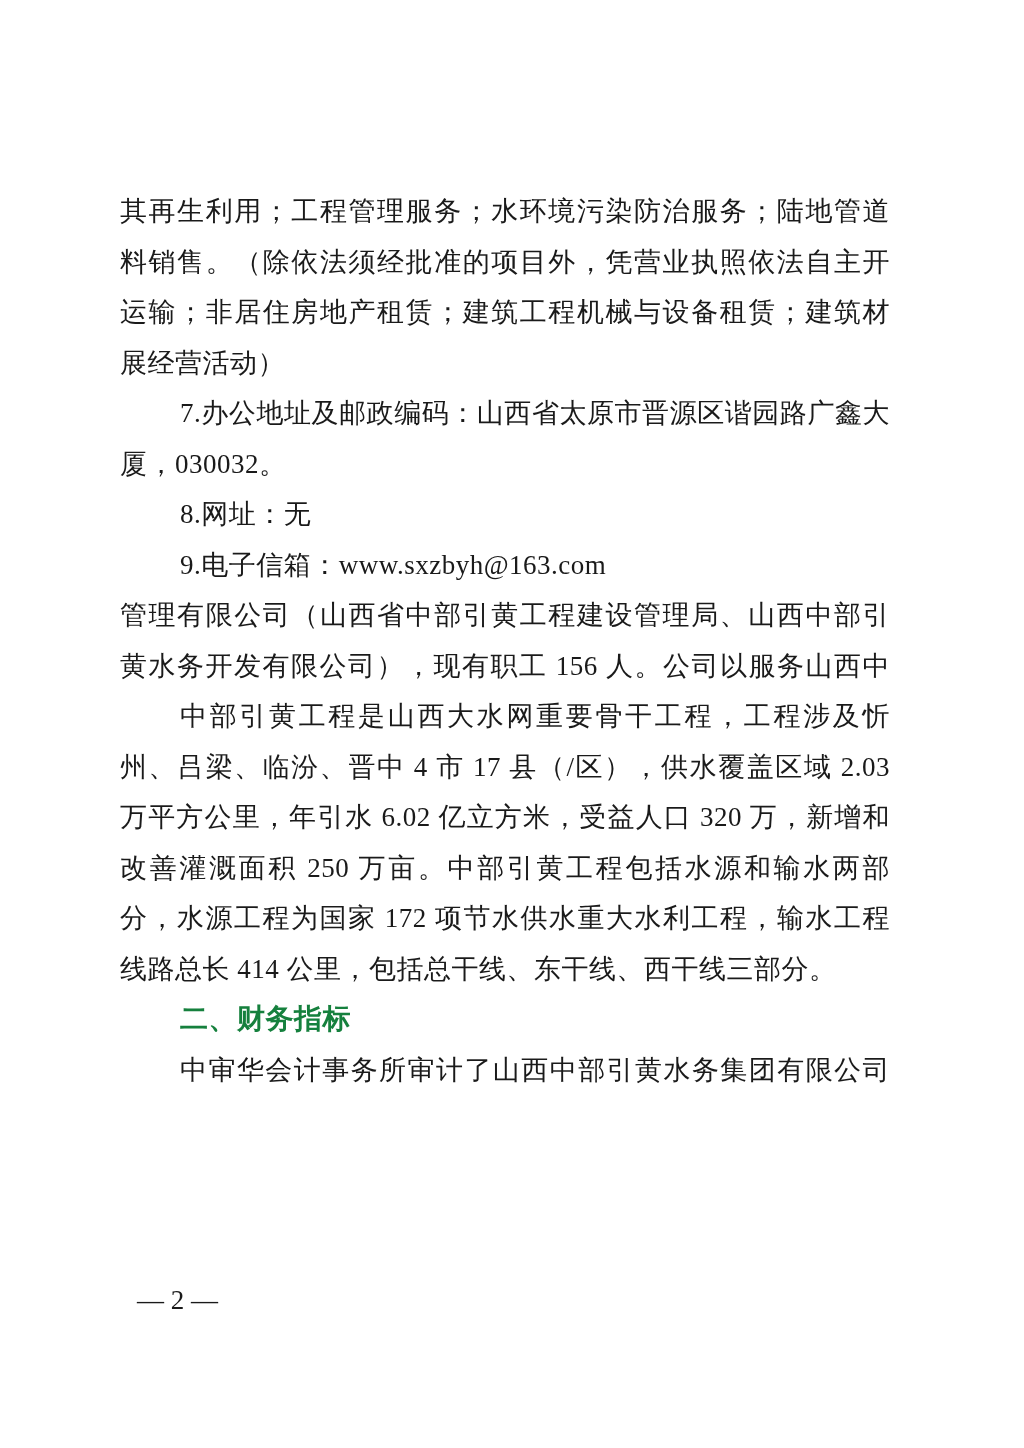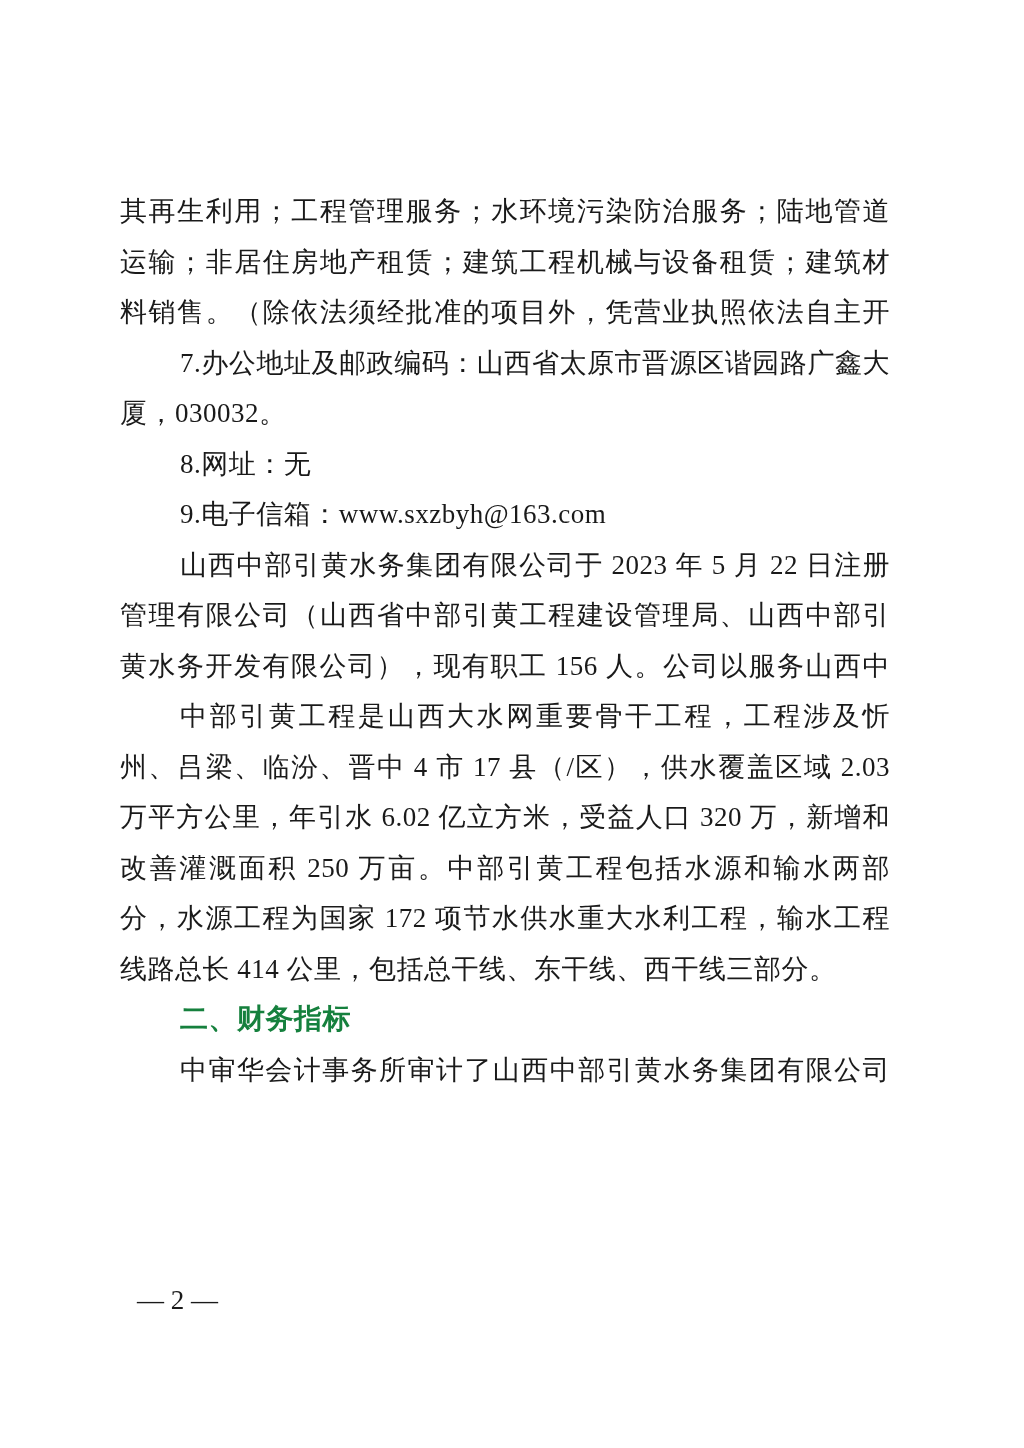--- a/index.html
+++ b/index.html
@@ -59,27 +59,27 @@
     color: #1a1a1a;
     font-family: "Liberation Serif", "DejaVu Serif", serif;
   }
 </style>
 </head>
 <body style="background: rgb(255, 255, 255);">
 
 <div class="page">
   <main class="content" id="body-lines">
       <div class="line justify">其再生利用；工程管理服务；水环境污染防治服务；陆地管道</div>
+      <div class="line justify">料销售。（除依法须经批准的项目外，凭营业执照依法自主开</div>
       <div class="line justify">运输；非居住房地产租赁；建筑工程机械与设备租赁；建筑材</div>
-      <div class="line justify">料销售。（除依法须经批准的项目外，凭营业执照依法自主开</div>
+      <div class="line">展经营活动）</div>
       <div class="line indent justify">7.办公地址及邮政编码：山西省太原市晋源区谐园路广鑫大</div>
       <div class="line">厦，030032。</div>
       <div class="line indent">8.网址：无</div>
       <div class="line indent">9.电子信箱：www.sxzbyh@163.com</div>
-      <div class="line indent justify">山西中部引黄水务集团有限公司于 2023 年 5 月 22 日注册</div>
       <div class="line justify">管理有限公司（山西省中部引黄工程建设管理局、山西中部引</div>
       <div class="line justify">黄水务开发有限公司），现有职工 156 人。公司以服务山西中</div>
       <div class="line indent justify">中部引黄工程是山西大水网重要骨干工程，工程涉及忻</div>
       <div class="line justify">州、吕梁、临汾、晋中 4 市 17 县（/区），供水覆盖区域 2.03</div>
       <div class="line justify">万平方公里，年引水 6.02 亿立方米，受益人口 320 万，新增和</div>
       <div class="line justify">改善灌溉面积 250 万亩。中部引黄工程包括水源和输水两部</div>
       <div class="line justify">分，水源工程为国家 172 项节水供水重大水利工程，输水工程</div>
       <div class="line">线路总长 414 公里，包括总干线、东干线、西干线三部分。</div>
       <div class="line heading indent">二、财务指标</div>
       <div class="line indent justify">中审华会计事务所审计了山西中部引黄水务集团有限公司</div>

